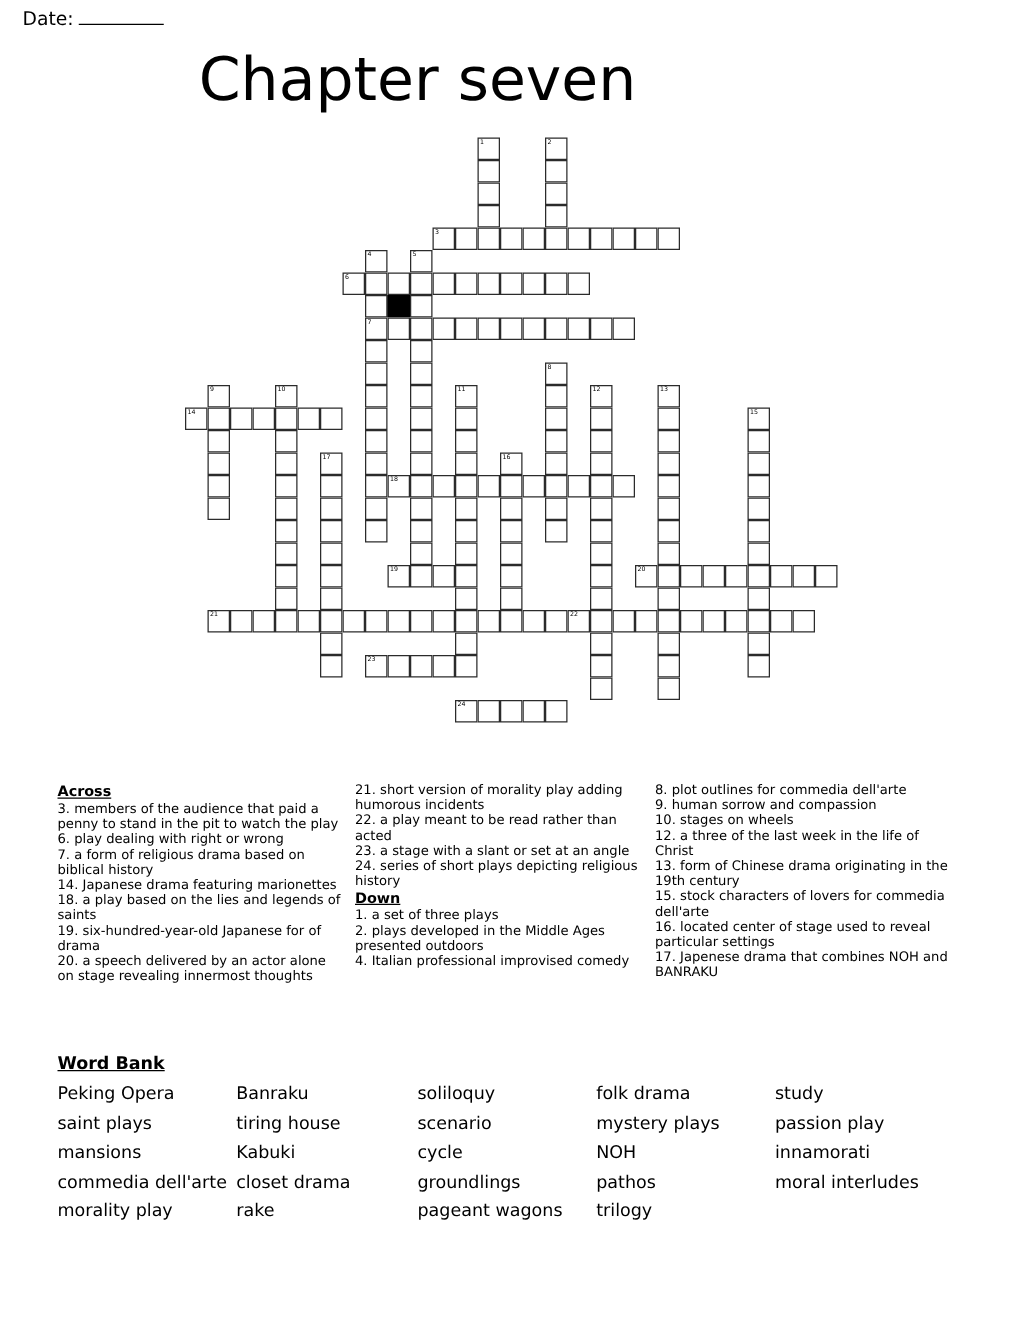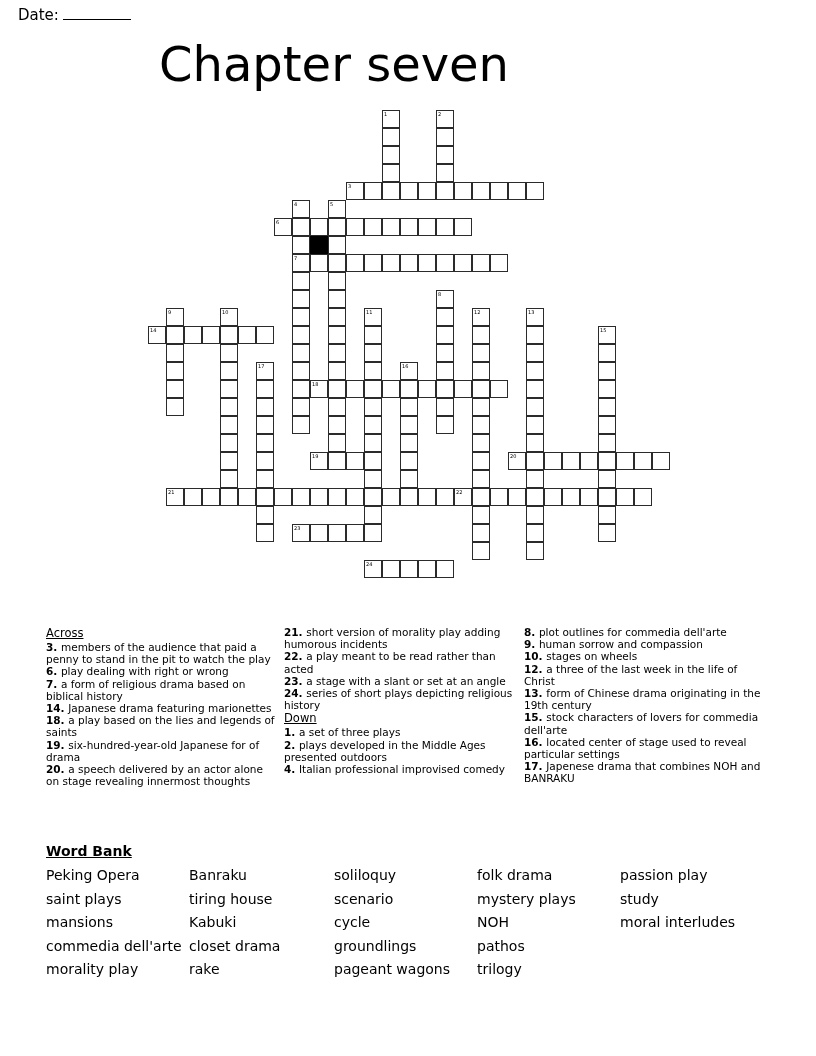--- a/index.html
+++ b/index.html
@@ -108,32 +108,32 @@
   .clue-col {
     width: 238px;
     padding-right: 8px;
     box-sizing: border-box;
     font-size: 10.5px;
     line-height: 12.2px;
   }
   .clue-col.col2 { width: 240px; }
   .clue-col.col3 { width: 250px; }
   .section-head {
-    font-weight: normal;
+    font-weight: bold;
     font-size: 11.5px;
     text-decoration: underline;
     margin: 0 0 1px 0;
     line-height: 14px;
   }
   .clue {
     margin: 0;
     padding: 0;
     text-indent: 0;
   }
-  .clue b { font-weight: bold; }
+  .clue b { font-weight: normal; }
 
   
   #wordbank {
     position: absolute;
     left: 46px;
     top: 843px;
     width: 740px;
   }
   #wordbank .wb-title {
     font-weight: bold;
@@ -504,19 +504,20 @@
         <div class="wb-item">pageant wagons</div>
       </div>
       <div class="wb-col c4">
         <div class="wb-item">folk drama</div>
         <div class="wb-item">mystery plays</div>
         <div class="wb-item">NOH</div>
         <div class="wb-item">pathos</div>
         <div class="wb-item">trilogy</div>
       </div>
       <div class="wb-col c5">
+        <div class="wb-item">study</div>
         <div class="wb-item">passion play</div>
-        <div class="wb-item">study</div>
+        <div class="wb-item">innamorati</div>
         <div class="wb-item">moral interludes</div>
         <div class="wb-item empty">&nbsp;</div>
       </div>
     </div>
 </div>
 
 </body></html>

